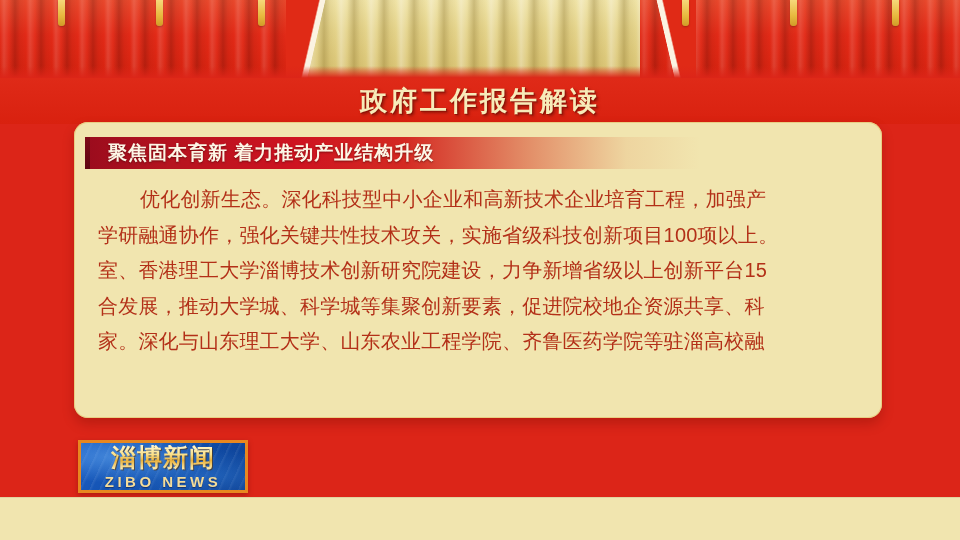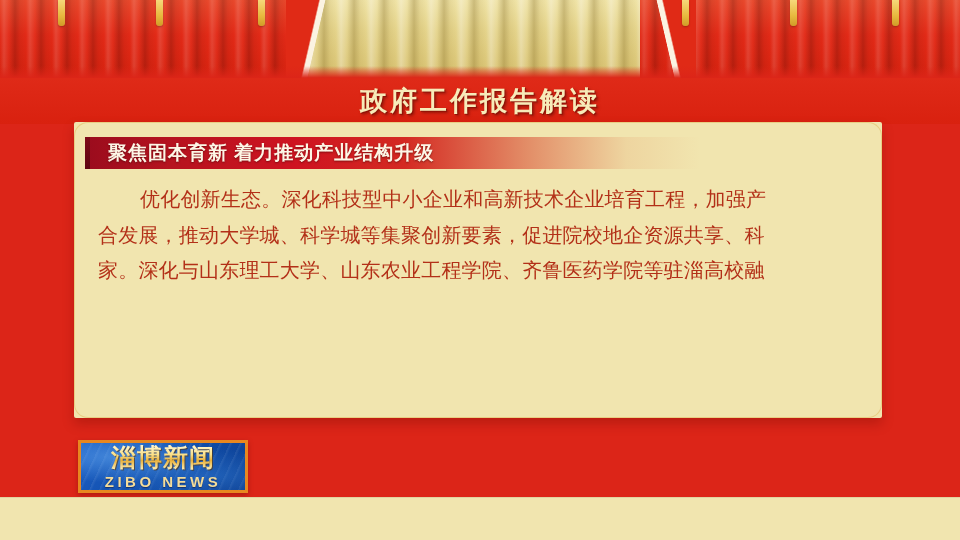--- a/index.html
+++ b/index.html
@@ -66,21 +66,21 @@
   .main-title{
     font-size:27px;font-weight:bold;letter-spacing:3px;
     color:#F7EBB9;
     text-shadow:1px 1px 0 #8E1207, 2px 2px 3px rgba(80,8,0,.55);
     white-space:nowrap;
   }
 
   
   .card{
     position:absolute;left:74px;top:122px;width:808px;height:296px;
-    background:#F1E5AF;border-radius:2px;
+    background:#F1E5AF;border-radius:14px;
     box-shadow:0 6px 12px rgba(110,10,0,.30);
   }
   .card-inner-line{
     position:absolute;left:0;top:0;width:808px;height:296px;border-radius:14px;
     box-shadow:inset 0 0 0 1px rgba(230,200,120,.8);
     pointer-events:none;
   }
 
   
   .sub-band{
@@ -174,20 +174,22 @@
   <div class="card">
     <div class="card-inner-line"></div>
 
     <div class="sub-band">
       <div class="sub-band-cap"></div>
       <div class="sub-title">聚焦固本育新  着力推动产业结构升级</div>
     </div>
 
     <div class="body-text">
       <span class="ln first">优化创新生态。深化科技型中小企业和高新技术企业培育工程，加强产</span>
+      <span class="ln">学研融通协作，强化关键共性技术攻关，实施省级科技创新项目100项以上。</span>
+      <span class="ln">室、香港理工大学淄博技术创新研究院建设，力争新增省级以上创新平台15</span>
       <span class="ln">合发展，推动大学城、科学城等集聚创新要素，促进院校地企资源共享、科</span>
       <span class="ln">家。深化与山东理工大学、山东农业工程学院、齐鲁医药学院等驻淄高校融</span>
     </div>
   </div>
 
   <div class="logo">
     <div class="logo-cn">淄博新闻</div>
     <div class="logo-en">ZIBO NEWS</div>
   </div>
 

